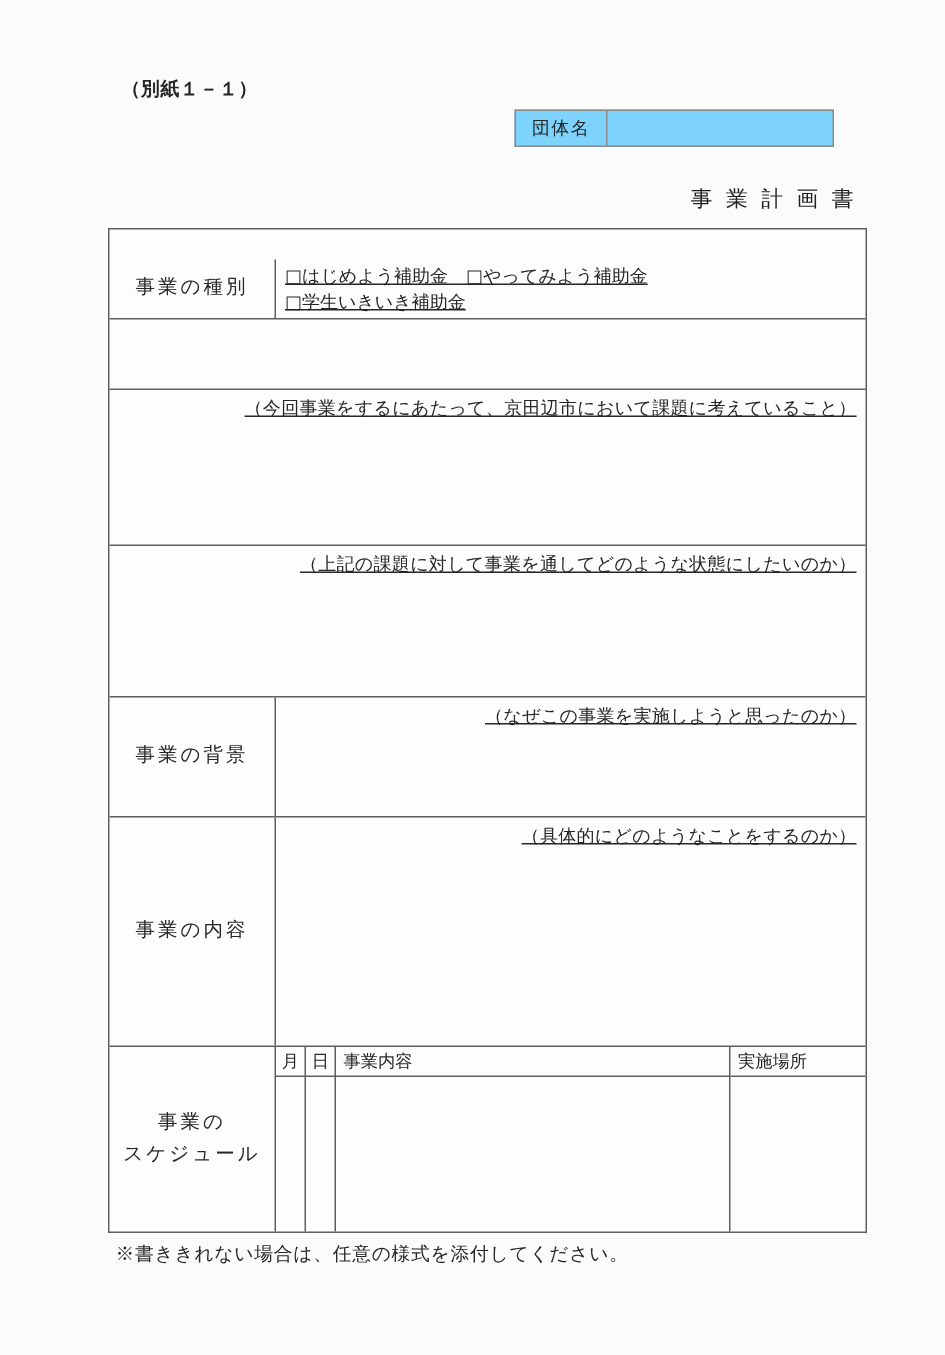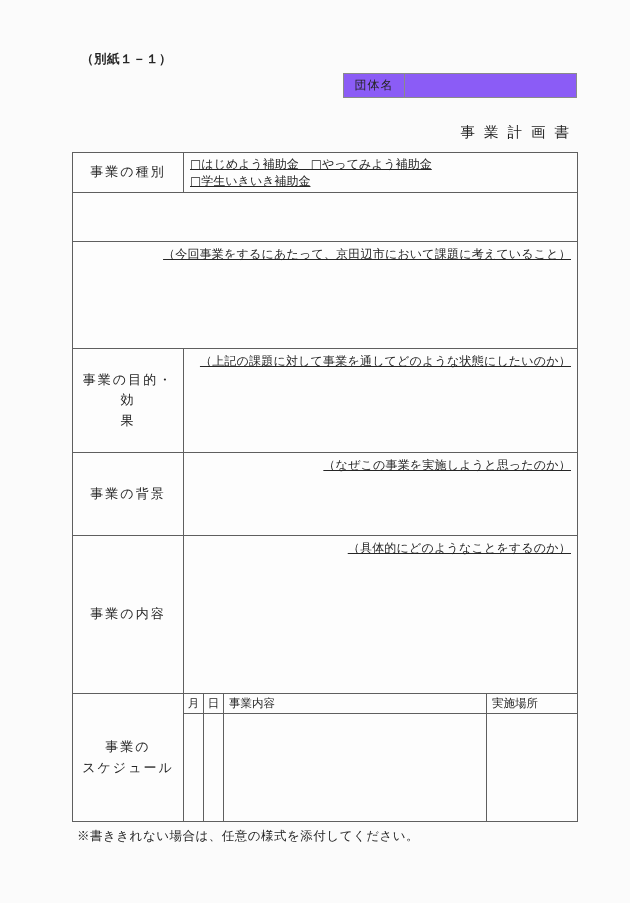--- a/index.html
+++ b/index.html
@@ -13,23 +13,23 @@
   }
 
   .attachment-note {
     position: absolute; left: 81px; top: 51px;
     font-size: 12.5px; letter-spacing: 0.5px; font-weight: bold;
   }
 
   
   .org-box {
     position: absolute; left: 343px; top: 73px;
-    width: 234px; height: 25px;
+    width: 213px; height: 25px;
     border: 1px solid #8a8a8a;
-    background: #8b5cf6;
+    background: #7dd3fc;
     display: flex; box-sizing: border-box;
   }
   .org-box .org-label {
     width: 60px; border-right: 1px solid #8a8a8a;
     display: flex; align-items: center; justify-content: center;
     font-size: 12px; letter-spacing: 1px;
   }
   .org-box .org-value { flex: 1; }
 
   .doc-title {
@@ -66,21 +66,21 @@
     font-size: 12px;
     padding: 3px 6px;
     box-sizing: border-box;
     white-space: pre-line;
     line-height: 1.42;
     overflow: hidden;
     text-decoration: underline;
   }
   .hint-cell { font-size: 12px; letter-spacing: 0.2px; padding-top: 4px; text-align: right; }
 
-  .h-row1 { height: 39px; }
+  .h-row1 { height: 39px; margin-top: 20px; }
   .h-row2 { height: 49px; }
   .h-row3 { height: 107px; }
   .h-row4 { height: 104px; }
   .h-row5 { height: 83px; }
   .h-row6 { height: 158px; }
   .h-row7 { height: 128px; }
 
   
   .schedule-area {
     flex: 1;
@@ -127,22 +127,20 @@
 
   <div class="form-row h-row2">
     <div class="content-cell"></div>
   </div>
 
   <div class="form-row h-row3">
     <div class="content-cell hint-cell">（今回事業をするにあたって、京田辺市において課題に考えていること）</div>
   </div>
 
   <div class="form-row h-row4">
-    <div class="label-cell">事業の目的・効
-果</div>
     <div class="content-cell hint-cell">（上記の課題に対して事業を通してどのような状態にしたいのか）</div>
   </div>
 
   <div class="form-row h-row5">
     <div class="label-cell">事業の背景</div>
     <div class="content-cell hint-cell">（なぜこの事業を実施しようと思ったのか）</div>
   </div>
 
   <div class="form-row h-row6">
     <div class="label-cell">事業の内容</div>

